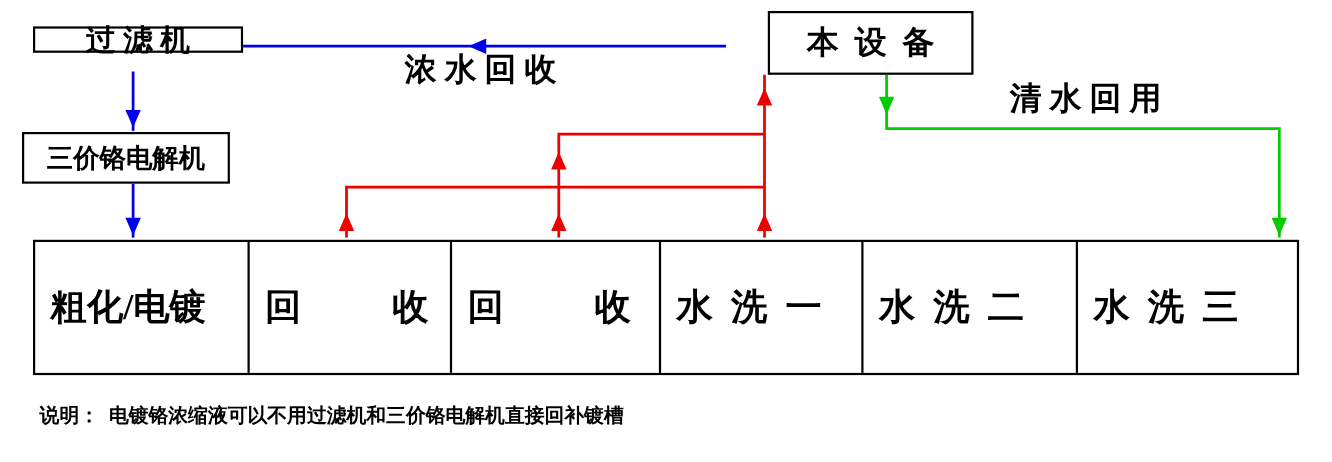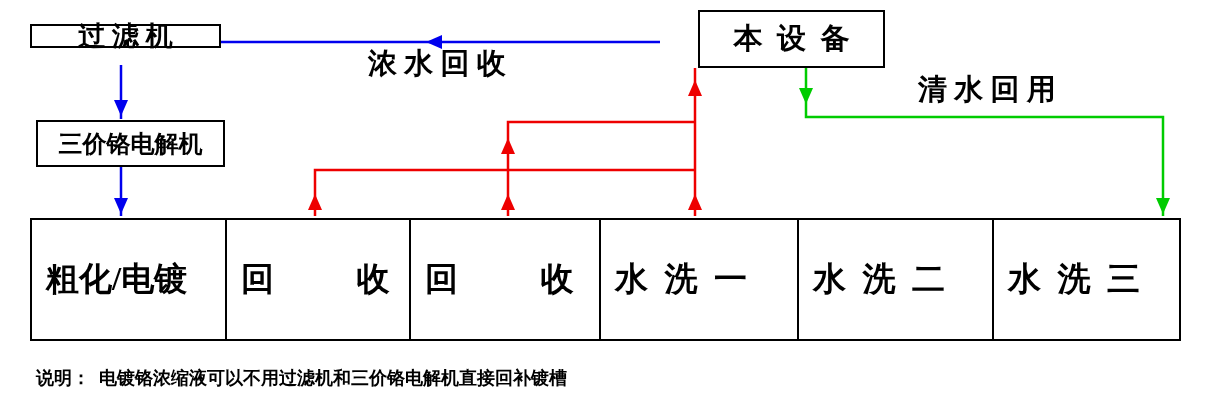--- a/index.html
+++ b/index.html
@@ -8,37 +8,37 @@
     font-family:"Liberation Serif", serif; font-weight:bold; color:#000;
     overflow:hidden;
   }
   .edges-layer { position:absolute; left:0; top:0; width:1211px; height:420px; }
   .box {
     position:absolute; border:2px solid #000; background:#fff;
     display:flex; align-items:center; justify-content:center;
     white-space:pre; box-sizing:border-box;
   }
   .box-filter     { left:30px;  top:24px;  width:191px; height:24px; font-size:27px; }
-  .box-electro    { left:36px;  top:120px; width:189px; height:47px; font-size:24px; }
+  .box-electro    { left:20px;  top:120px; width:189px; height:47px; font-size:24px; }
   .box-equipment  { left:698px; top:10px;  width:187px; height:58px; font-size:29px; }
   .flow-label { position:absolute; font-size:29px; white-space:pre; }
   .fl-concentrate { left:348px; top:44px;margin-left:20px; }
   .fl-clean       { left:898px; top:70px;margin-left:20px; }
   .tank-row {
     position:absolute; left:30px; top:218px; width:1151px; height:123px;
     display:flex; border:2px solid #000; box-sizing:border-box;
   }
   .tank {
     border-right:2px solid #000; box-sizing:border-box;
     display:flex; align-items:center; font-size:33px; white-space:pre;
     padding-left:14px; overflow:hidden;
   }
   .tank:last-child { border-right:none; flex:1;text-align:right; }
   .t1 { width:195px; } .t2 { width:184px; } .t3 { width:190px; }
-  .t4 { width:198px; } .t5 { width:195px; } .t6 { width:195px; }
+  .t4 { width:184px; } .t5 { width:195px; } .t6 { width:195px; }
   .note { position:absolute; left:36px; top:366px; font-size:18px; white-space:pre; }
 </style>
 </head>
 <body>
 
 <div class="canvas">
 
   <svg id="edges-svg" class="edges-layer" width="1211" height="420" viewBox="0 0 1211 420">
       <polyline points="660,42 221,42" fill="none" stroke="#0000ee" stroke-width="2.5"></polyline>
       <polygon points="426,42 442,35 442,49" fill="#0000ee"></polygon>

